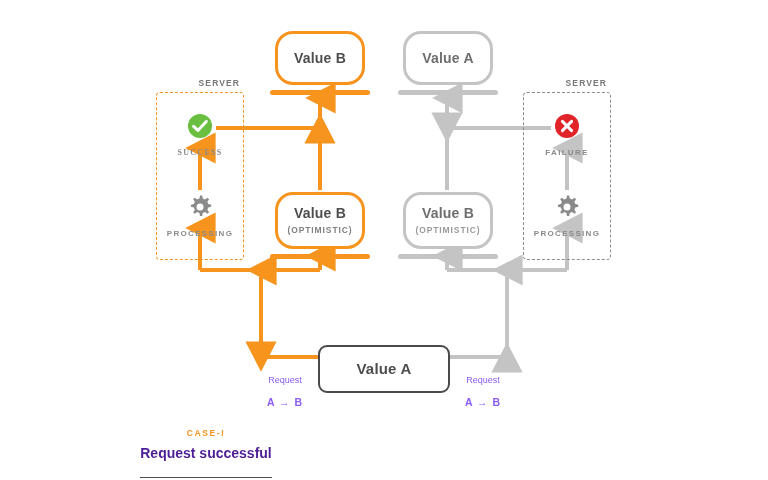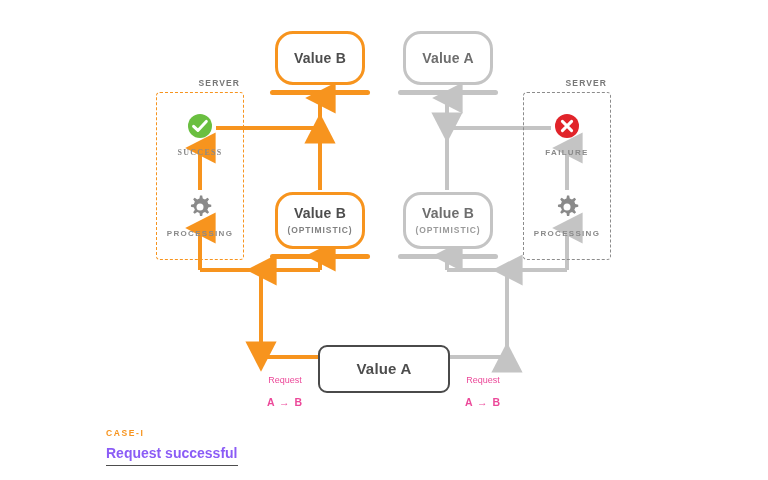--- a/index.html
+++ b/index.html
@@ -37,30 +37,30 @@
               letter-spacing:1.1px;color:#777;z-index:6;text-align:right;}
 
   
   .status{position:absolute;z-index:6;text-align:center;width:80px;}
   .status .glyph{display:block;margin:0 auto;}
   .status .cap{display:block;font-size:8px;font-weight:bold;
                letter-spacing:1.3px;color:#8a8a8a;margin-top:5px;}
 
   
   .edge-label{position:absolute;z-index:6;text-align:center;width:80px;
-              color:#ec4899;line-height:1.45;}
+              color:#8b5cf6;line-height:1.45;}
   .edge-label .l1{font-size:9px;}
   .edge-label .l2{font-size:10.5px;font-weight:bold;letter-spacing:1px;margin-top:10px;}
 
   
-  .caption{position:absolute;z-index:6;width:200px;}
+  .caption{position:absolute;z-index:6;text-align:center;width:200px;}
   .caption .ck{display:block;font-size:8.5px;font-weight:bold;letter-spacing:1.6px;}
   .caption .cv{display:inline-block;font-size:14px;font-weight:bold;
-               color:#8b5cf6;margin-top:7px;
-               border-bottom:1.6px solid #4d4d4d;padding-bottom:4px;}
+               color:#4c1d95;margin-top:7px;
+               border-bottom:1.6px solid #4d4d4d;padding-bottom:16px;}
   .ck-orange{color:#f7941e;}
   .ck-gray{color:#b5b5b5;}
 </style>
 </head>
 <body>
 
 <div id="stage">
 
   <svg id="wires" viewBox="0 0 768 480">
     <defs>

